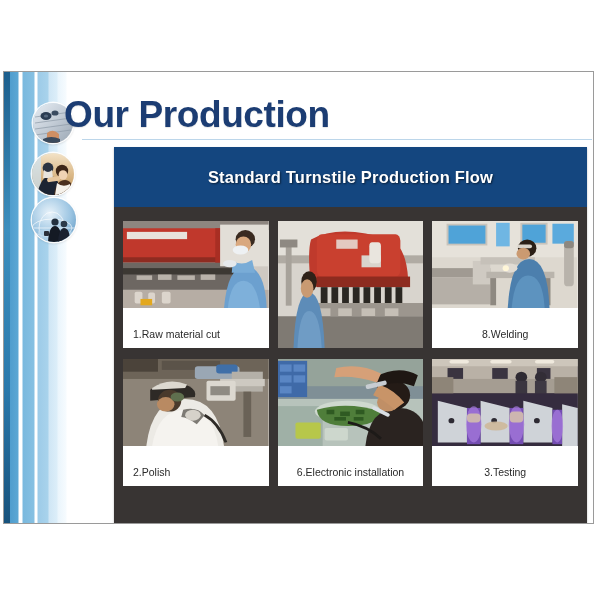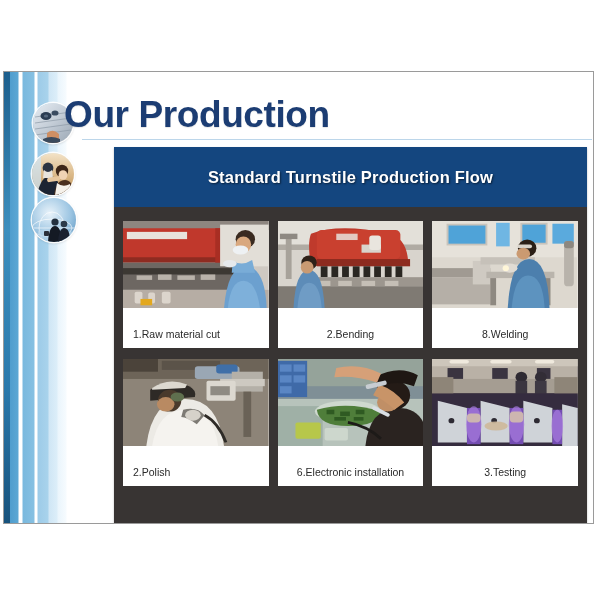--- a/index.html
+++ b/index.html
@@ -315,21 +315,20 @@
                 </g>
               <rect x="0" y="72" width="150" height="24" fill="#7f7a73"></rect>
               <rect x="8" y="18" width="6" height="46" fill="#a7a29a"></rect>
               <rect x="2" y="14" width="18" height="6" fill="#8e8982"></rect>
               <path d="M16 96 q2 -42 16 -42 q14 0 16 42 z" fill="#5d8cb8"></path>
               <path d="M20 96 q2 -28 12 -28 q11 0 13 28 z" fill="#6f9cc5"></path>
               <circle cx="32" cy="46" r="8" fill="#2e2118"></circle>
               <ellipse cx="30" cy="51" rx="6.5" ry="7" fill="#c99a72"></ellipse>
             </svg>
           </div>
-          <div class="cell-caption center">2.Bending</div>
         </div>
 
         <div class="cell">
           <div class="cell-photo">
             <svg viewBox="0 0 150 96" preserveAspectRatio="none">
               <rect width="150" height="96" fill="#ddd8cf"></rect>
               <rect x="0" y="0" width="150" height="40" fill="#e6e2da"></rect>
               <rect x="16" y="4" width="40" height="22" fill="#4fa3d8"></rect>
               <rect x="16" y="4" width="40" height="22" fill="none" stroke="#c8c3bb" stroke-width="2"></rect>
               <rect x="66" y="2" width="14" height="26" fill="#6fb6e3"></rect>

